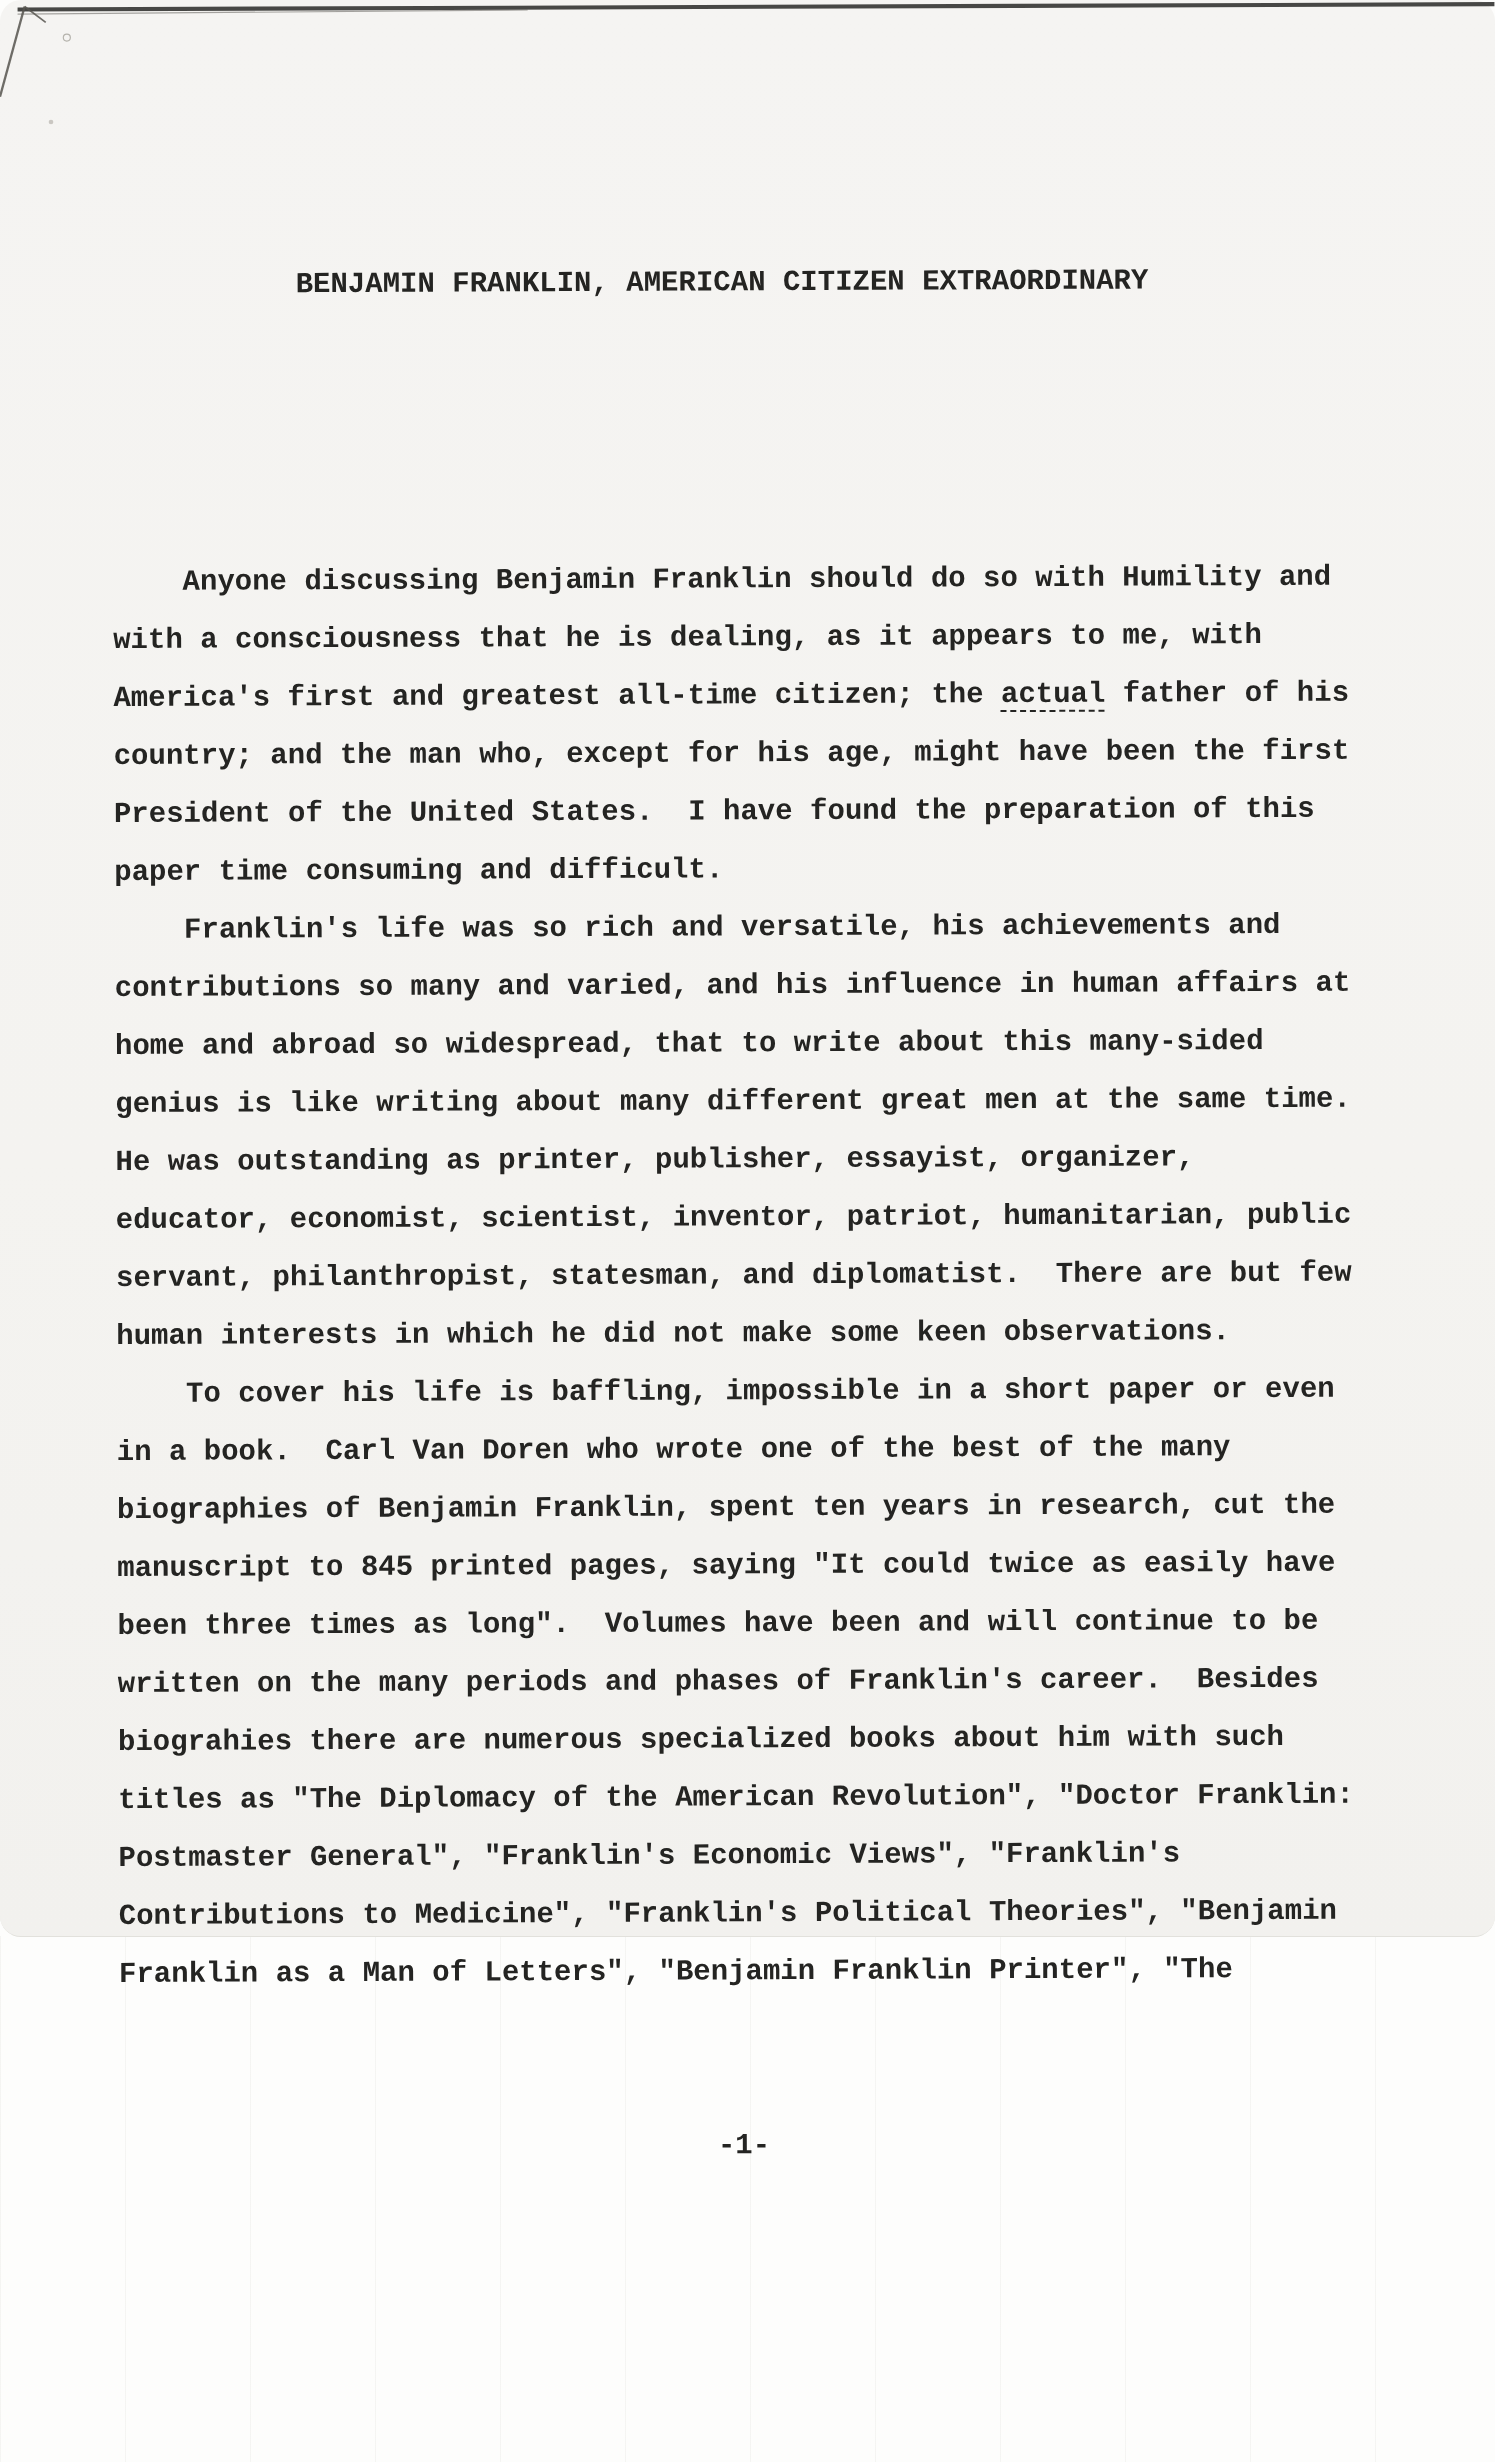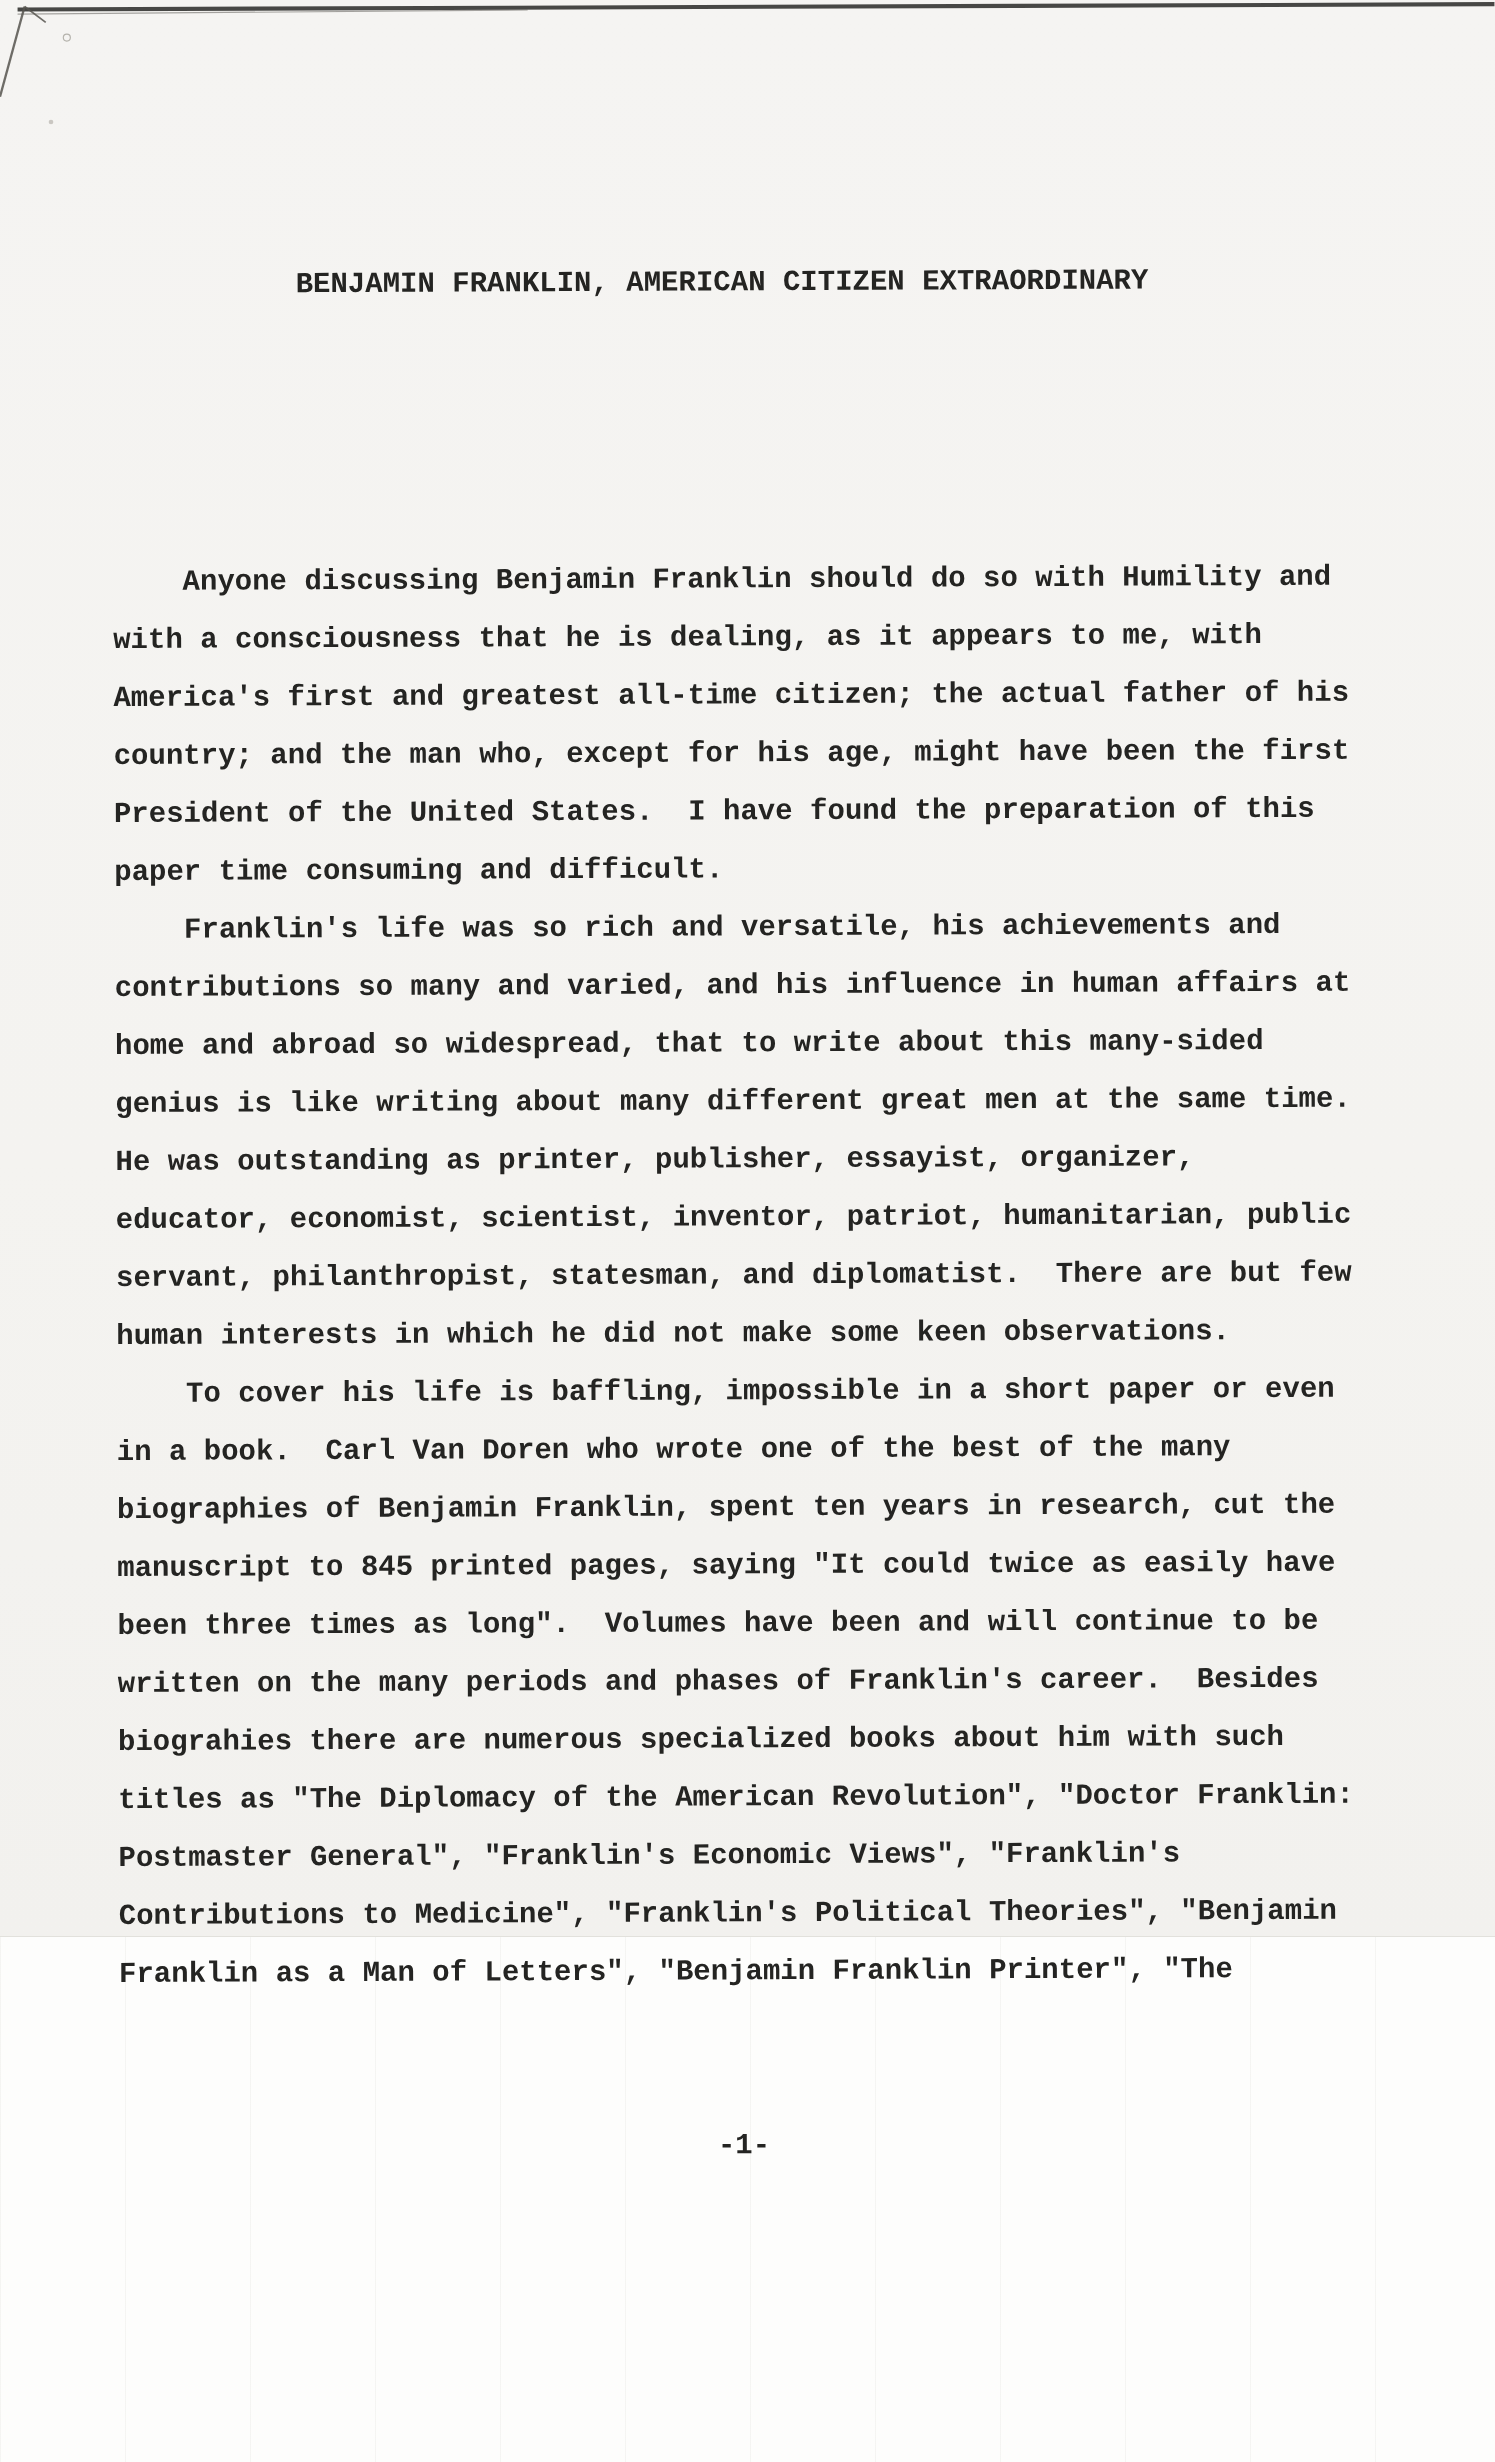--- a/index.html
+++ b/index.html
@@ -19,20 +19,21 @@
     background-image: repeating-linear-gradient(90deg,
       rgba(170,170,158,0.10) 0px, rgba(170,170,158,0.10) 1.2px,
       transparent 1.2px, transparent 125px);
   }
   .page {
     position: absolute;
     left: 0; top: 0;
     width: 1495px; height: 1936px;
     background: linear-gradient(180deg, #f5f4f2 0%, #f4f3f0 60%, #f2f1ee 100%);
     border-bottom: 1.2px solid #e2e1dc;
+    border-radius: 21px;
   }
   .artifacts {
     position: absolute;
     left: 0; top: 0;
   }
   .text-block {
     position: absolute;
     left: 111px; top: 141px;
     width: 1272px;
     transform: rotate(-0.25deg);
@@ -44,20 +45,21 @@
     color: #242422;
     white-space: pre;
     letter-spacing: 0px;
   }
   .title {
     padding-left: 184px;
     margin-bottom: 123px;
   }
   .line { white-space: pre; }
   .underline {
+    text-decoration: underline;
     text-decoration-style: dashed;
     text-decoration-thickness: 2.3px;
     text-underline-offset: 8.2px;
   }
   .page-number {
     text-align: center;
     padding-right: 23.5px;
   }
 </style>
 </head>

